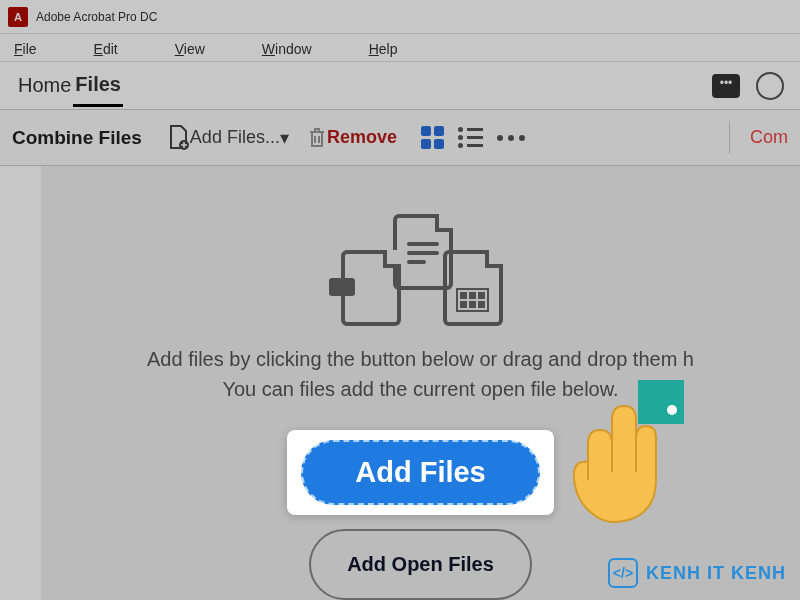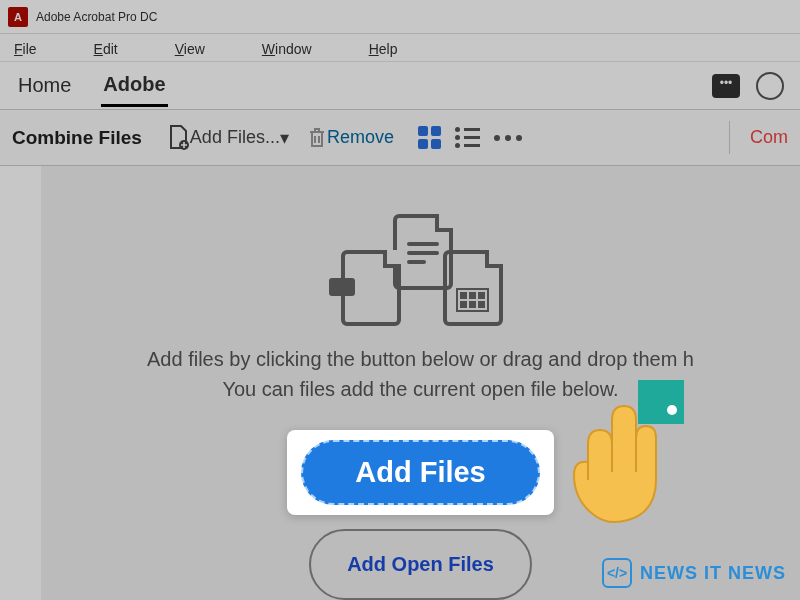--- a/index.html
+++ b/index.html
@@ -10,34 +10,34 @@
     .titlebar { height: 34px; display: flex; align-items: center; padding: 0 8px; background: #fff; border-bottom: 1px solid #ddd; }
     .app-icon { width: 20px; height: 20px; background: #b30b00; border-radius: 2px; display: flex; align-items: center; justify-content: center; color: #fff; font-size: 11px; font-weight: bold; margin-right: 8px; }
     .app-title { font-size: 12px; color: #333; }
 
     
     .menubar { height: 28px; display: flex; align-items: flex-end; padding: 0 4px; background: #fff; border-bottom: 1px solid #e5e5e5; gap: 37px; }
     .menubar span { padding: 4px 10px; font-size: 14px; color: #333; cursor: default; }
     .menubar span u { text-decoration: underline; }
 
     
-    .tabbar { height: 48px; display: flex; align-items: center; padding: 0 16px; background: #fff; border-bottom: 1px solid #ccc; gap: 28px; }
+    .tabbar { height: 48px; display: flex; align-items: center; padding: 0 16px; background: #fff; border-bottom: 1px solid #ccc; }
     .tab { font-size: 20px; color: #333; padding: 8px 2px; cursor: pointer; }
     .tab.active { font-weight: 600; border-bottom: 3px solid #000; }
     .tabbar-spacer { flex: 1; }
     .tabbar-right { display: flex; align-items: center; gap: 16px; }
     .chat-icon { width: 28px; height: 24px; background: #333; border-radius: 4px; position: relative; }
     .chat-icon::after { content: '•••'; position: absolute; top: 0; left: 0; right: 0; text-align: center; color: #fff; font-size: 12px; line-height: 18px; }
     .account-circle { width: 28px; height: 28px; border: 2px solid #555; border-radius: 50%; }
 
     
     .toolbar { height: 56px; display: flex; align-items: center; padding: 0 12px; background: #fafafa; border-bottom: 1px solid #ccc; gap: 18px; }
     .tool-label { font-size: 19px; font-weight: 600; color: #222; margin-right: 8px; }
     .tool-btn { display: flex; align-items: center; font-size: 18px; color: #444; cursor: pointer; }
-    .tool-btn.disabled { color: #0369a1; }
+    .tool-btn.disabled { color: #b91c1c; font-weight: bold; }
     .view-group { display: flex; align-items: center; gap: 14px; margin-left: 6px; }
     .grid-dots { display: grid; grid-template-columns: repeat(2, 10px); grid-template-rows: repeat(2, 10px); gap: 3px; }
     .grid-dots div { background: #2a6fdb; border-radius: 2px; }
     .list-lines { display: flex; flex-direction: column; gap: 3px; }
     .list-lines div { display: flex; align-items: center; gap: 4px; }
     .list-lines .dot { width: 5px; height: 5px; background: #555; border-radius: 50%; }
     .list-lines .bar { width: 16px; height: 3px; background: #555; }
     .more-dots { display: flex; gap: 5px; }
     .more-dots div { width: 6px; height: 6px; background: #555; border-radius: 50%; }
     .toolbar-spacer { flex: 1; }
@@ -56,21 +56,21 @@
     .doc.right { left: 102px; top: 36px; }
     .doc.right .grid-shape { position: absolute; bottom: 10px; right: 10px; display: grid; grid-template-columns: repeat(3, 7px); grid-template-rows: repeat(2, 7px); gap: 2px; border: 2px solid #666; padding: 2px; }
     .doc.right .grid-shape div { background: #666; }
 
     .instruction { text-align: center; font-size: 20px; color: #555; line-height: 1.5; margin-bottom: 26px; padding: 0 30px; }
 
     .add-files-wrap { background: #fff; padding: 10px 14px; border-radius: 8px; box-shadow: 0 2px 10px rgba(0,0,0,0.2); position: relative; z-index: 10; }
     .add-files-btn { background: #1f7be0; color: #fff; font-size: 29px; font-weight: 600; padding: 14px 52px; border: 2px dashed #aad3ff; border-radius: 40px; cursor: pointer; }
 
     .add-open-wrap { margin-top: 14px; }
-    .add-open-btn { background: transparent; color: #1d4ed8; font-size: 20px; font-weight: 600; padding: 22px 36px; border: 2px solid #888; border-radius: 40px; cursor: pointer; }
+    .add-open-btn { background: transparent; color: #0f172a; font-size: 20px; font-weight: 600; padding: 22px 36px; border: 2px solid #888; border-radius: 40px; cursor: pointer; }
 
     
     .pointer-hand { position: absolute; left: 554px; top: 380px; width: 130px; height: 150px; z-index: 20; pointer-events: none; }
 
     
     .watermark { position: absolute; bottom: 12px; right: 14px; display: flex; align-items: center; gap: 8px; z-index: 30; }
     .wm-icon { width: 30px; height: 30px; border: 2px solid #2a8ed8; border-radius: 6px; display: flex; align-items: center; justify-content: center; color: #2a8ed8; font-weight: bold; font-size: 14px; }
     .wm-text { color: #2a8ed8; font-size: 18px; font-weight: 600; letter-spacing: 1px; }
 
     .frame { display: flex; flex-direction: column; height: 600px; background: #fff; }
@@ -88,21 +88,21 @@
   <div class="menubar">
     <span><u>F</u>ile</span>
     <span><u>E</u>dit</span>
     <span><u>V</u>iew</span>
     <span><u>W</u>indow</span>
     <span><u>H</u>elp</span>
   </div>
 
   <div class="tabbar">
     <div class="tab">Home</div>
-    <div class="tab active">Adobe</div>
+    <div class="tab active">Files</div>
     <div class="tabbar-spacer"></div>
     <div class="tabbar-right">
       <div class="chat-icon"></div>
       <div class="account-circle"></div>
     </div>
   </div>
 
   <div class="toolbar">
     <div class="tool-label">Combine Files</div>
     <div class="tool-btn">
@@ -194,14 +194,14 @@
 
 <svg class="pointer-hand" viewBox="0 0 130 150">
   <rect x="84" y="0" width="46" height="44" fill="#1fa99a"></rect>
   <circle cx="118" cy="30" r="5" fill="#fff"></circle>
   <path d="M40 135 Q20 120 20 95 Q20 80 34 82 L34 64 Q34 50 46 50 Q58 50 58 64 L58 40 Q58 26 70 26 Q82 26 82 40 L82 58 Q82 46 92 46 Q102 46 102 58 L102 100 Q102 132 74 140 Q54 146 40 135 Z" fill="#f5c04e" stroke="#d69a2a" stroke-width="2"></path>
   <path d="M58 64 L58 92 M82 58 L82 92 M34 82 L34 100" stroke="#d69a2a" stroke-width="2" fill="none"></path>
 </svg>
 
 <div class="watermark">
   <div class="wm-icon">&lt;/&gt;</div>
-  <div class="wm-text">NEWS IT NEWS</div>
+  <div class="wm-text">KENH IT KENH</div>
 </div>
 
 </body></html>

